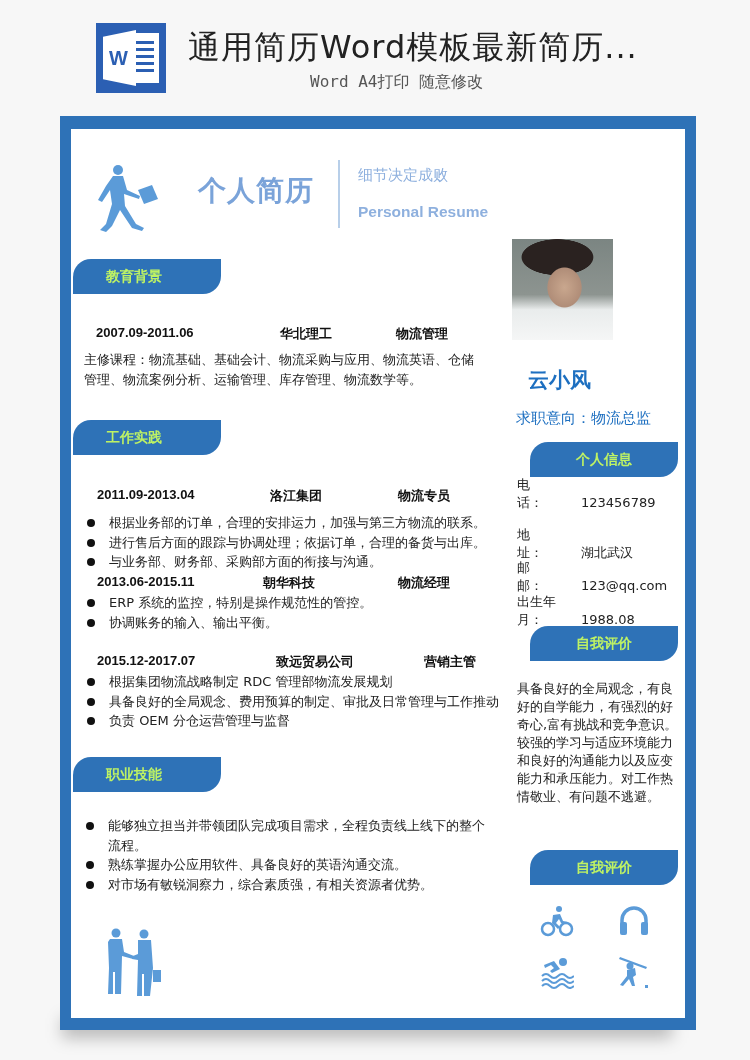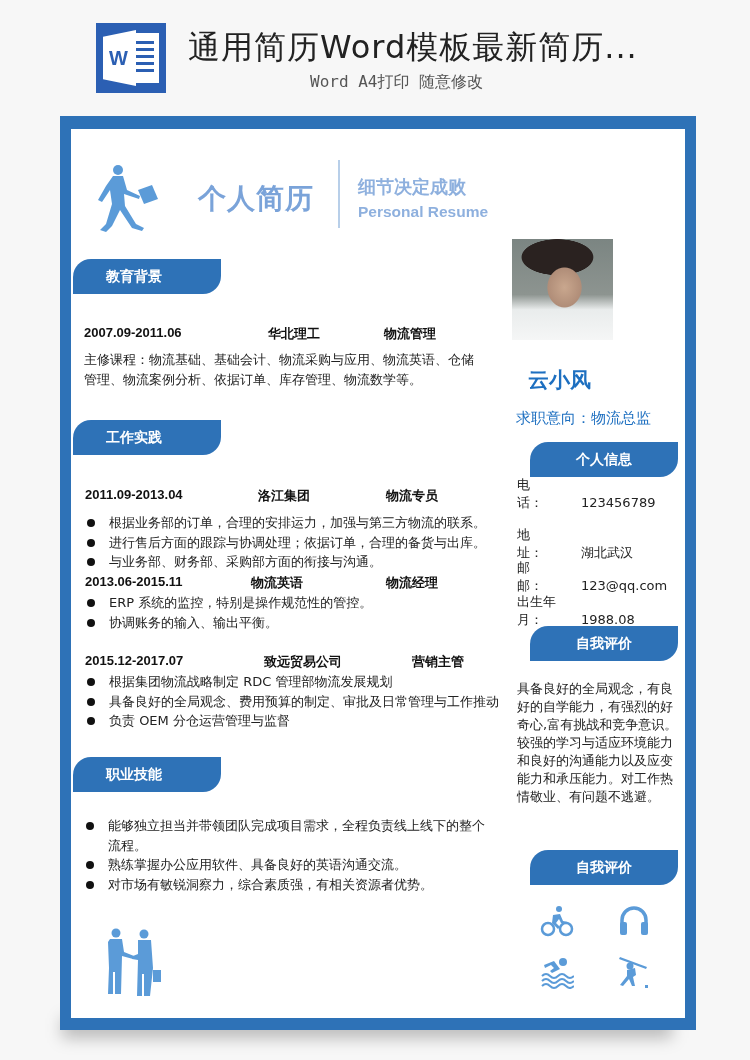--- a/index.html
+++ b/index.html
@@ -15,31 +15,31 @@
   .hdr-icon .cover span { position: absolute; left: 6px; top: 17px; font: bold 20px "Liberation Sans", sans-serif; color: #2b5fb3; }
   .hdr-title { position: absolute; left: 188px; top: 26px; font-size: 32px; color: #222; letter-spacing: 1px; white-space: nowrap; font-family: "DejaVu Sans", sans-serif; }
   .hdr-sub { position: absolute; left: 310px; top: 72px; font-size: 16px; color: #555; font-family: "DejaVu Sans Mono", monospace; }
 
   
   .shadow { position: absolute; left: 62px; top: 1018px; width: 610px; height: 20px; background: rgba(0,0,0,0.25); filter: blur(8px); }
   .frame { position: absolute; left: 60px; top: 116px; width: 636px; height: 914px; background: #2e72b7; }
   .sheet { position: absolute; left: 71px; top: 129px; width: 614px; height: 889px; background: #fff; }
 
   .walker { position: absolute; left: 92px; top: 164px; width: 70px; height: 72px; }
-  .title-cn { position: absolute; left: 198px; top: 172px; font-size: 28px; font-weight: bold; color: #7aa3d9; letter-spacing: 1px; margin-top: 8px; }
+  .title-cn { position: absolute; left: 198px; top: 172px; font-size: 28px; font-weight: bold; color: #7aa3d9; letter-spacing: 1px; }
   .vline { position: absolute; left: 338px; top: 160px; width: 2px; height: 68px; background: #b8cfe9; }
-  .motto { position: absolute; left: 358px; top: 175px; font-size: 18px; font-weight: bold; color: #8eb0de; }
+  .motto { position: absolute; left: 358px; top: 166px; font-size: 15px; font-weight: normal; color: #8eb0de; }
   .pr { position: absolute; left: 358px; top: 203px; font-size: 15.5px; font-weight: bold; color: #8eb0de; font-family: "Liberation Sans", sans-serif; }
 
-  .sec-tab { position: absolute; background: #2e72b7; color: #ffffff; font-weight: bold; font-size: 14px;
+  .sec-tab { position: absolute; background: #2e72b7; color: #bef264; font-weight: bold; font-size: 14px;
      border-radius: 18px 0 18px 0; display: flex; align-items: center; }
   .sec-left { left: 73px; width: 148px; height: 35px; padding-left: 33px; }
   .sec-right { left: 530px; width: 148px; height: 35px; justify-content: center; }
 
-  .row-head { position: absolute; font-size: 13px; font-weight: bold; color: #111; font-family: "Liberation Sans", "DejaVu Sans", sans-serif; }
+  .row-head { position: absolute; font-size: 13px; font-weight: bold; color: #111; font-family: "Liberation Sans", "DejaVu Sans", sans-serif; margin-left: 12px; }
   .txt { position: absolute; font-size: 13px; color: #222; line-height: 20px; }
   ul.blist { position: absolute; list-style: none; font-size: 13px; color: #222; }
   ul.blist li { position: relative; padding-left: 26px; line-height: 19.5px; }
   ul.blist li::before { content: ""; position: absolute; left: 4px; top: 6px; width: 8px; height: 8px; border-radius: 50%; background: #111; }
 
   .photo { position: absolute; left: 512px; top: 239px; width: 101px; height: 101px;
      background: radial-gradient(ellipse 30% 35% at 52% 48%, #c9a78e 0%, #b08d78 55%, transparent 58%),
                  radial-gradient(ellipse 50% 25% at 45% 18%, #2a2220 0%, #2a2220 70%, transparent 72%),
                  linear-gradient(180deg, #7b8582 0%, #8d9490 55%, #e9ecec 70%, #f5f6f6 100%); }
   .name { position: absolute; left: 528px; top: 366px; font-size: 21px; font-weight: bold; color: #1d6fc0; }
@@ -84,35 +84,35 @@
 <div class="title-cn">个人简历</div>
 <div class="vline"></div>
 <div class="motto">细节决定成败</div>
 <div class="pr">Personal Resume</div>
 
 <div class="sec-tab sec-left" style="top:259px">教育背景</div>
 <div class="row-head" style="left:84px; top:325px">2007.09-2011.06</div>
 <div class="row-head" style="left:268px; top:325px">华北理工</div>
 <div class="row-head" style="left:384px; top:325px">物流管理</div>
 <div class="txt" style="left:84px; top:350px">主修课程：物流基础、基础会计、物流采购与应用、物流英语、仓储</div>
-<div class="txt" style="left:84px; top:370px">管理、物流案例分析、依据订单、库存管理、物流数学等。</div>
+<div class="txt" style="left:84px; top:370px">管理、物流案例分析、运输管理、库存管理、物流数学等。</div>
 
 <div class="sec-tab sec-left" style="top:420px">工作实践</div>
 
 <div class="row-head" style="left:85px; top:487px">2011.09-2013.04</div>
 <div class="row-head" style="left:258px; top:487px">洛江集团</div>
 <div class="row-head" style="left:386px; top:487px">物流专员</div>
 <ul class="blist" style="left:83px; top:513px">
   <li>根据业务部的订单，合理的安排运力，加强与第三方物流的联系。</li>
   <li>进行售后方面的跟踪与协调处理；依据订单，合理的备货与出库。</li>
   <li>与业务部、财务部、采购部方面的衔接与沟通。</li>
 </ul>
 
 <div class="row-head" style="left:85px; top:574px">2013.06-2015.11</div>
-<div class="row-head" style="left:251px; top:574px">物流英语</div>
+<div class="row-head" style="left:251px; top:574px">朝华科技</div>
 <div class="row-head" style="left:386px; top:574px">物流经理</div>
 <ul class="blist" style="left:83px; top:593px">
   <li>ERP 系统的监控，特别是操作规范性的管控。</li>
   <li>协调账务的输入、输出平衡。</li>
 </ul>
 
 <div class="row-head" style="left:85px; top:653px">2015.12-2017.07</div>
 <div class="row-head" style="left:264px; top:653px">致远贸易公司</div>
 <div class="row-head" style="left:412px; top:653px">营销主管</div>
 <ul class="blist" style="left:83px; top:672px">

